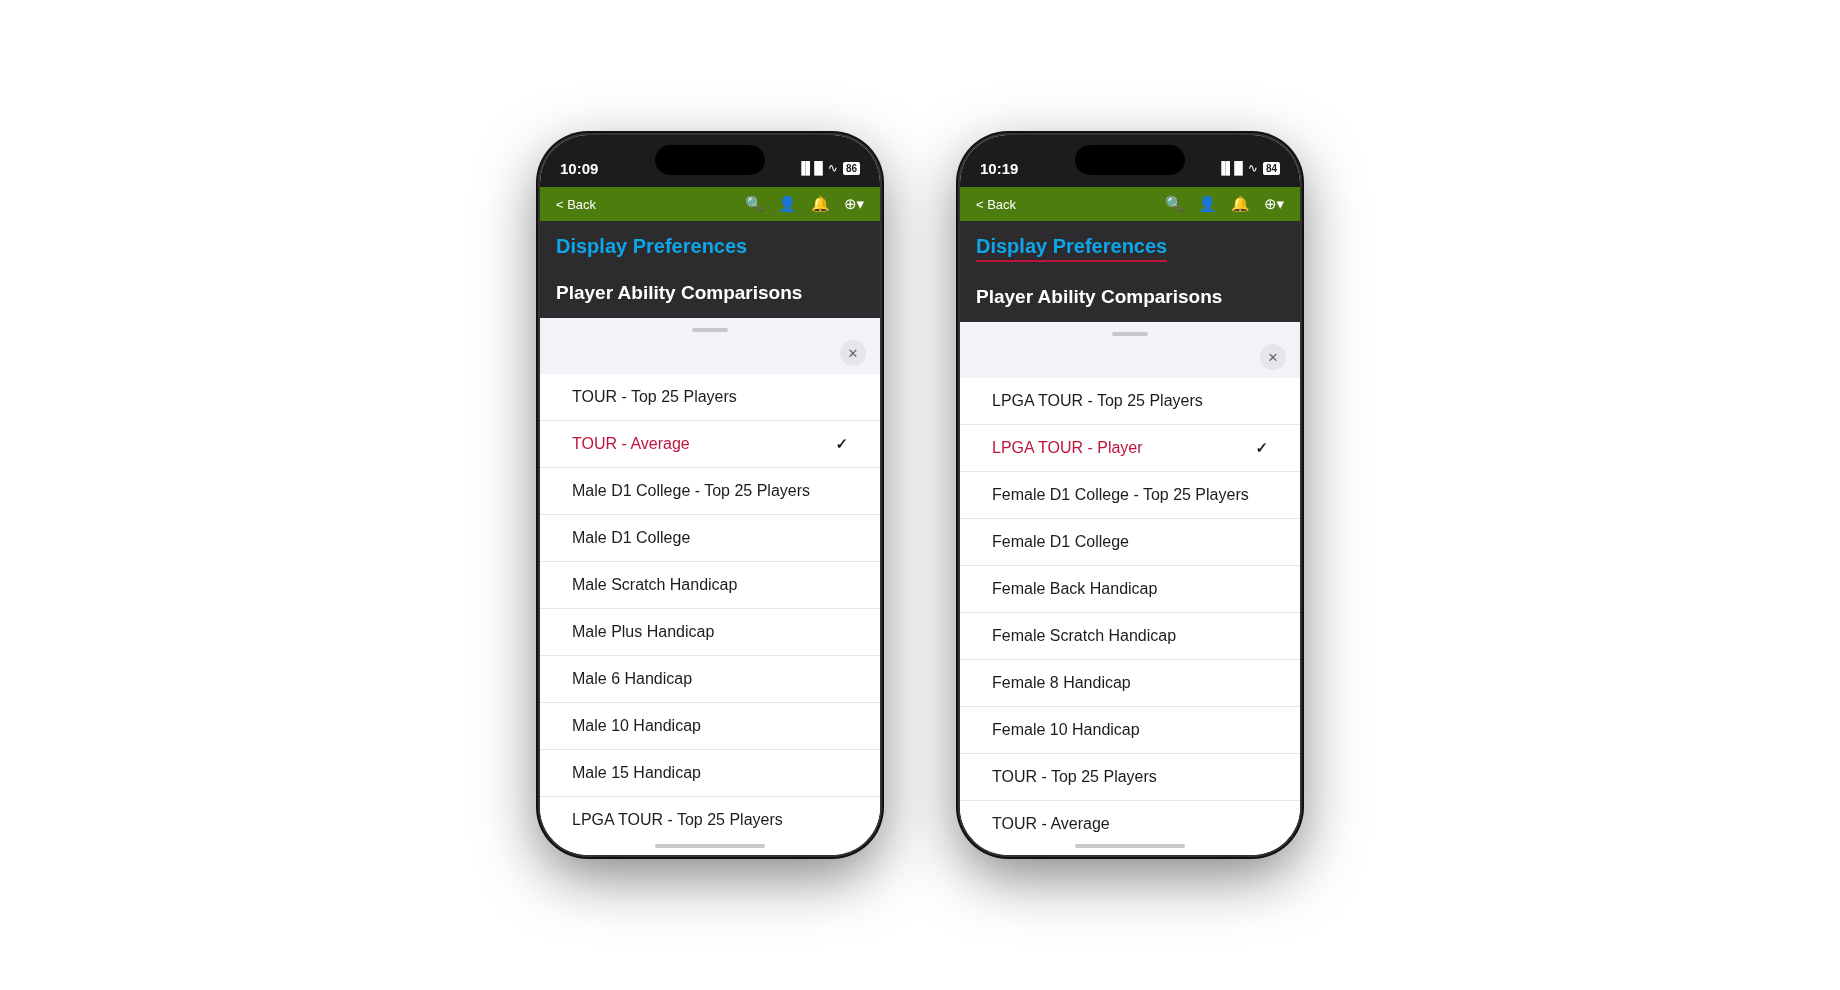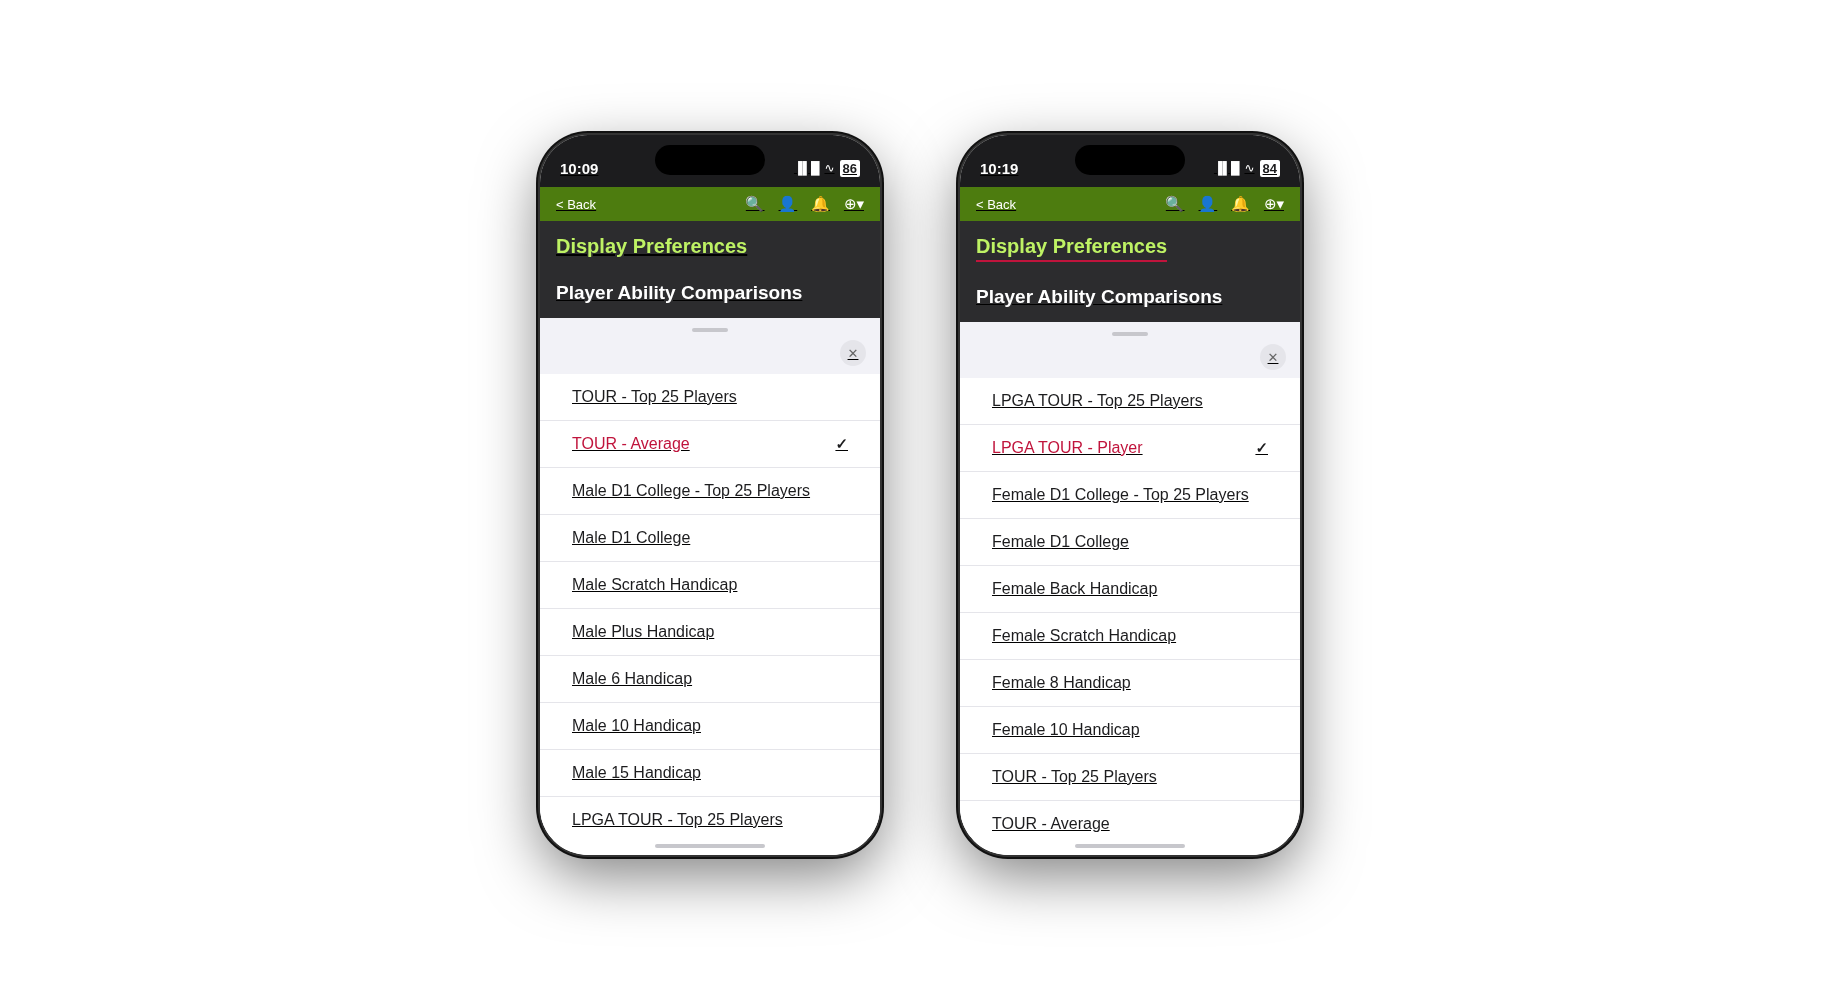--- a/index.html
+++ b/index.html
@@ -57,21 +57,20 @@
 
     
     .screen {
       position: absolute;
       top: 0; left: 0; right: 0; bottom: 0;
       background: #fff;
       border-radius: 44px;
       overflow: hidden;
       display: flex;
       flex-direction: column;
-      text-decoration: underline;
     }
 
     
     .status-bar {
       background: #1c1c1e;
       height: 52px;
       display: flex;
       align-items: center;
       justify-content: space-between;
       padding: 14px 20px 0;
@@ -135,21 +134,21 @@
     }
 
     
     .page-header {
       background: #2c2c2e;
       padding: 14px 16px;
       flex-shrink: 0;
     }
 
     .page-header-title {
-      color: #bef264;
+      color: #0ea5e9;
       font-size: 20px;
       font-weight: 700;
     }
 
     
     .tab-underline {
       border-bottom: 2px solid #c0143c;
       padding-bottom: 2px;
       display: inline-block;
     }
@@ -258,21 +257,21 @@
     }
 
     .home-bar {
       width: 110px;
       height: 4px;
       background: #c7c7cc;
       border-radius: 2px;
     }
 
     .battery-icon {
-      font-size: 13px;
+      font-size: 10px;
       background: #fff;
       color: #1c1c1e;
       border-radius: 2px;
       padding: 1px 3px;
       font-weight: 700;
     }
   </style>
 </head>
 <body>
 

